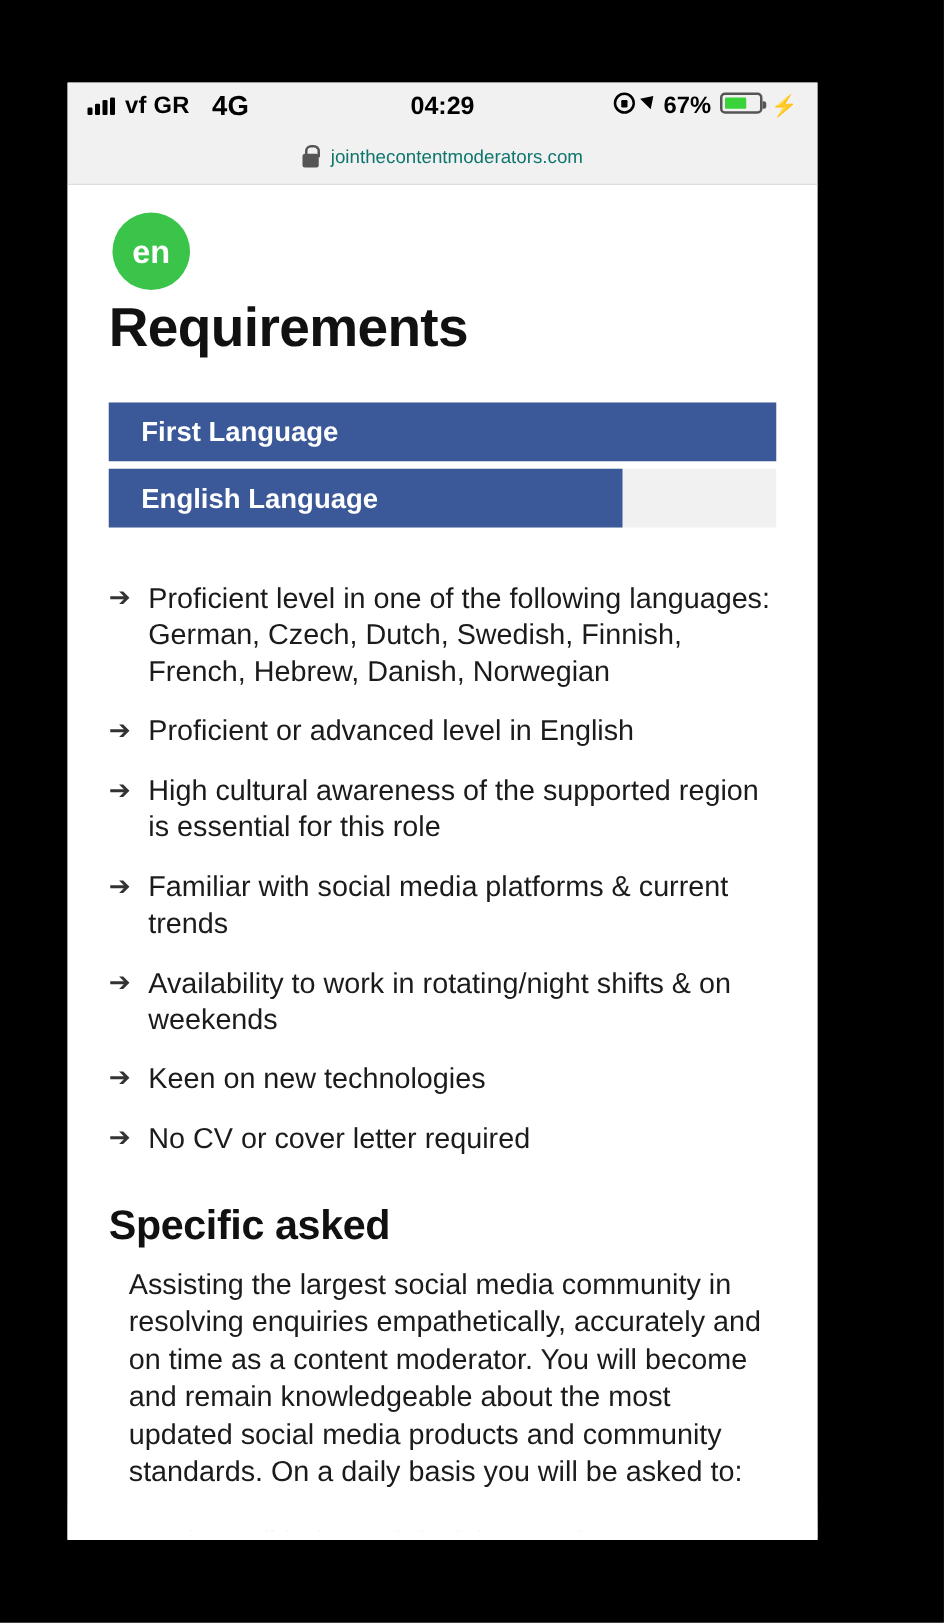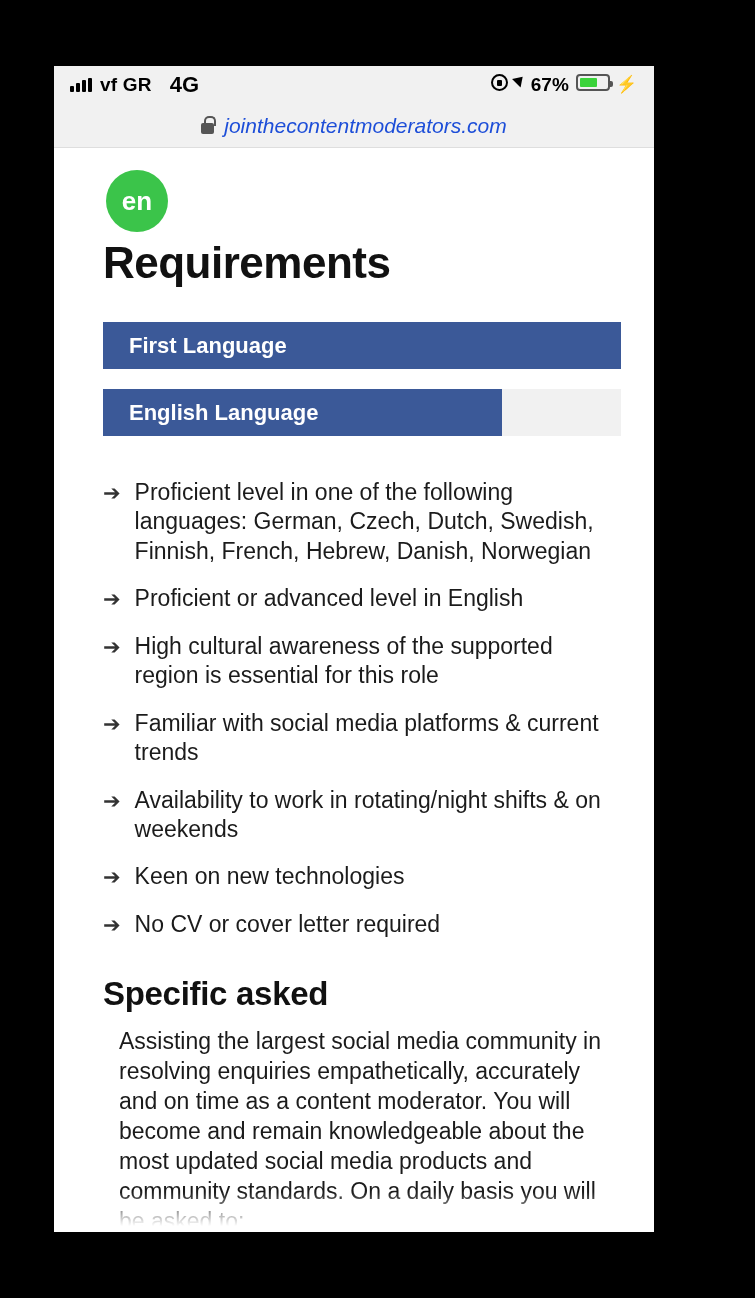--- a/index.html
+++ b/index.html
@@ -141,28 +141,27 @@
   .padlock::before {
     content: "";
     position: absolute;
     left: 2.5px; top: -7px;
     width: 8px; height: 8px;
     border: 2px solid #555;
     border-bottom: none;
     border-radius: 5px 5px 0 0;
   }
   .url-text {
-    font-size: 21px;
-    color: #1d4ed8;
-    font-style: italic;
+    font-size: 15px;
+    color: #0f766e;
   }
 
   
   .page {
-    padding: 0 0 0 16px;
+    padding: 0 0 0 0;
     height: calc(1166px - 38px - 45px);
     overflow: hidden;
     background: #fff;
   }
 
   .lang-badge {
     margin: 22px 0 0 36px;
     width: 62px; height: 62px;
     border-radius: 50%;
     background: #3bc44a;
@@ -181,21 +180,21 @@
     color: #111111;
     letter-spacing: -0.5px;
   }
 
   .bars {
     margin: 34px 33px 0 33px;
   }
   .bar-track {
     background: #f1f1f1;
     height: 47px;
-    margin-bottom: 20px;
+    margin-bottom: 6px;
     position: relative;
     display: flex;
     align-items: center;
     text-align: center;
   }
   .bar-fill {
     background: #3b5998;
     height: 47px;
     position: absolute;
     left: 0; top: 0;
@@ -262,20 +261,21 @@
     <div class="status-left">
       <span class="signal-bars">
           <i></i>
           <i></i>
           <i></i>
           <i></i>
         </span>
       <span class="carrier">vf GR</span>
       <span class="network">4G</span>
     </div>
+    <div class="status-time">04:29</div>
     <div class="status-right">
       <span class="lock-rotate"></span>
       <span class="loc-arrow"></span>
       <span>67%</span>
       <span class="battery">
           <span id="batt-fill" style="width: 67%; background: rgb(58, 211, 58);"></span>
         </span>
       <span class="bolt">⚡</span>
     </div>
   </div>

